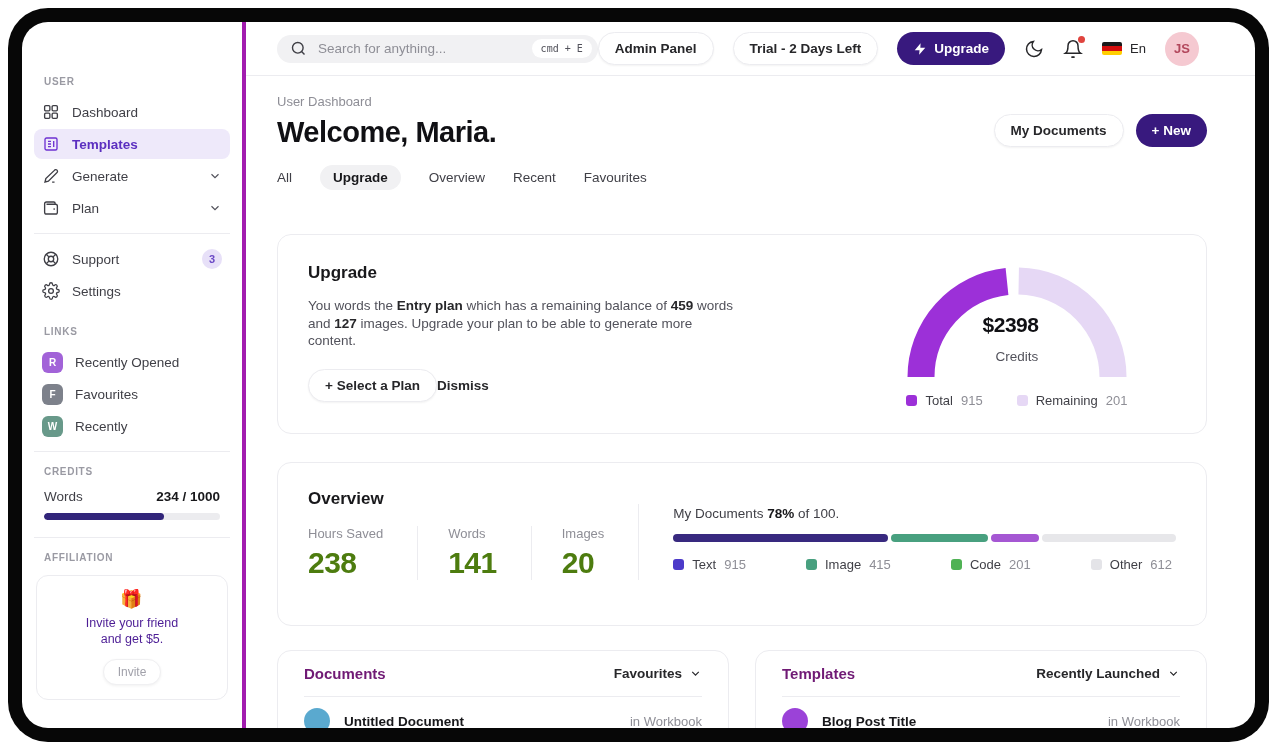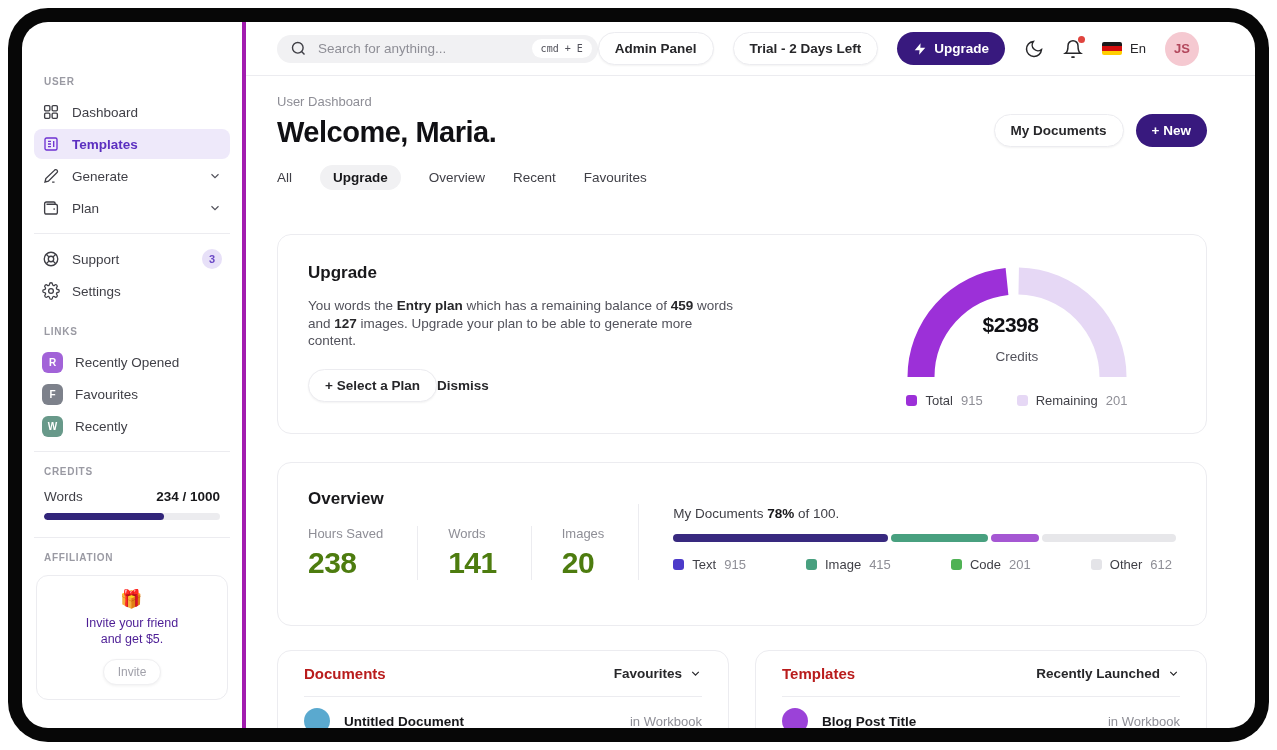--- a/index.html
+++ b/index.html
@@ -100,21 +100,21 @@
   .ov-caption b{color:#18181b;font-weight:700;}
   .stack-bar{margin-top:13px;height:8px;display:flex;gap:3px;}
   .seg{height:100%;border-radius:5px;}
   .seg-track{flex:1;height:100%;border-radius:5px;}
   .bar-legend{margin-top:15px;display:flex;justify-content:space-between;padding-right:4px;}
   
   .cards-row{margin-top:24px;display:flex;gap:26px;width:930px;}
   .list-card{flex:1;padding:0 26px;height:140px;}
   .list-head{height:46px;display:flex;align-items:center;justify-content:space-between;
     border-bottom:1px solid #ececf0;}
-  .list-title{font-size:15px;font-weight:700;color:#b91c1c;}
+  .list-title{font-size:15px;font-weight:700;color:#701a75;}
   .filter{display:flex;align-items:center;gap:7px;font-size:13.5px;font-weight:600;color:#27272a;cursor:pointer;}
   .list-row{display:flex;align-items:center;gap:14px;padding:11px 0;cursor:pointer;}
   .row-avatar{width:26px;height:26px;border-radius:50%;flex:none;}
   .row-name{font-size:13.5px;font-weight:700;color:#18181b;}
   .row-loc{margin-left:auto;font-size:13px;color:#8e8e96;}
 </style>
 </head>
 <body>
 
 <div class="frame">

